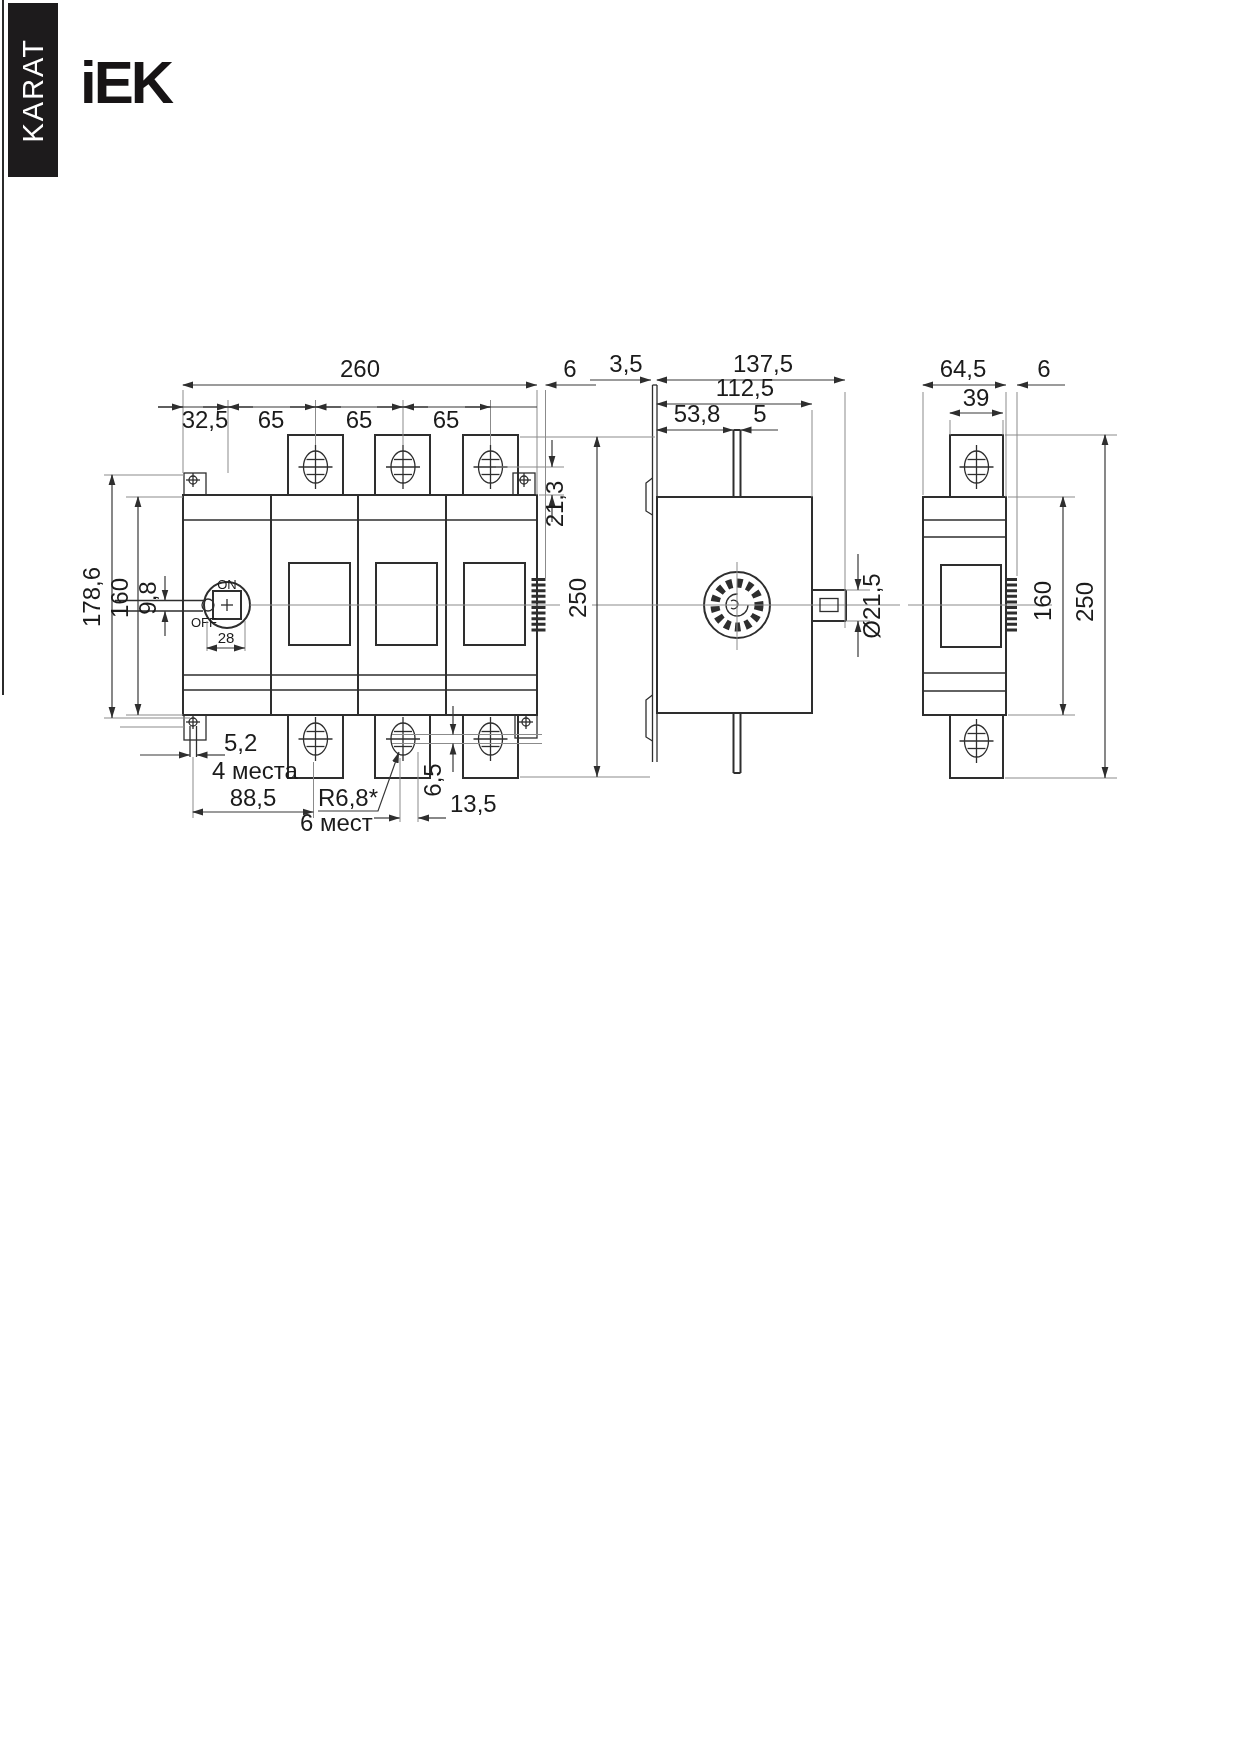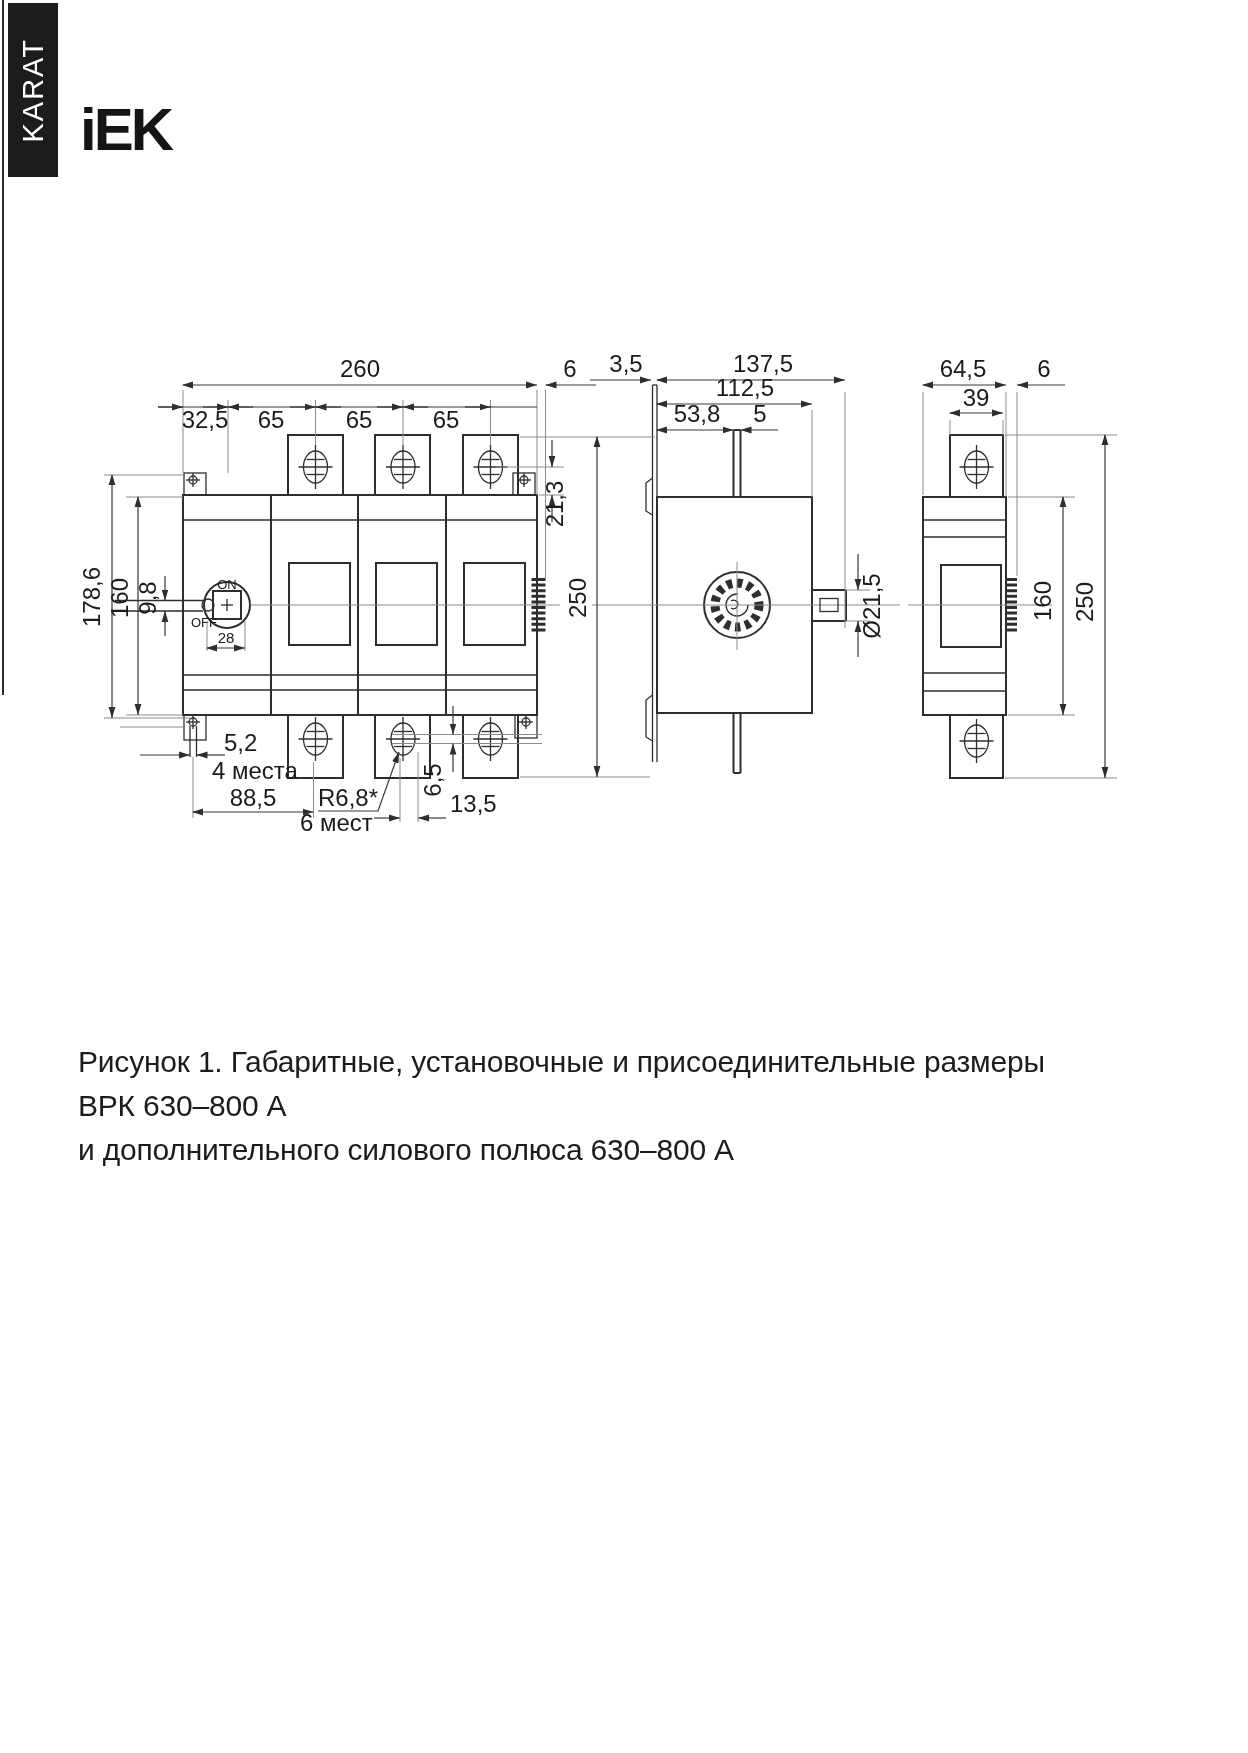--- a/index.html
+++ b/index.html
@@ -4,21 +4,21 @@
 <style>
   html,body{margin:0;padding:0;background:#fff;}
   #page{position:relative;width:1248px;height:1753px;background:#fff;overflow:hidden;
         font-family:"Liberation Sans",sans-serif;}
   #edge-line{position:absolute;left:2px;top:0;width:2px;height:695px;background:#2b2b2b;}
   #karat-tab{position:absolute;left:8px;top:3px;width:50px;height:174px;background:#1d1b1c;
              display:flex;align-items:center;justify-content:center;}
   #karat-tab span{color:#fff;font-size:29px;letter-spacing:2px;
              writing-mode:vertical-rl;transform:rotate(180deg);}
   #brand{position:absolute;left:80px;top:48px;font-weight:bold;font-size:60px;color:#171415;
-         letter-spacing:-3px;margin-top:47px;}
+         letter-spacing:-3px;}
   #caption{position:absolute;left:78px;top:1040px;width:980px;font-size:30px;line-height:44px;
            color:#1c1c1c;letter-spacing:-0.2px;}
   svg{position:absolute;left:0;top:0;}
   .o{fill:none;stroke:#2e2e2e;stroke-width:2;}
   .t{fill:none;stroke:#2e2e2e;stroke-width:1.3;}
   .c{fill:none;stroke:#8b8b8b;stroke-width:1;}
   .d{fill:none;stroke:#383838;stroke-width:1.2;}
   .rib{fill:none;stroke:#2e2e2e;stroke-width:14;stroke-dasharray:3 2.6;}
   .rib2{fill:none;stroke:#2e2e2e;stroke-width:12;stroke-dasharray:3 2.6;}
   .gear{fill:none;stroke:#2e2e2e;stroke-width:9;stroke-dasharray:5.5 4.8;}
@@ -282,17 +282,13 @@
       <line x1="1008" y1="715" x2="1075" y2="715" class="c"></line>
       <line x1="1063" y1="497" x2="1063" y2="715" class="d" marker-start="url(#as)" marker-end="url(#ae)"></line>
       <text x="1051" y="601" text-anchor="middle" transform="rotate(-90 1051 601)">160</text>
       <line x1="1005" y1="435" x2="1117" y2="435" class="c"></line>
       <line x1="1005" y1="778" x2="1117" y2="778" class="c"></line>
       <line x1="1105" y1="435" x2="1105" y2="778" class="d" marker-start="url(#as)" marker-end="url(#ae)"></line>
       <text x="1093" y="602" text-anchor="middle" transform="rotate(-90 1093 602)">250</text>
     </g>
   </svg>
 
-  <div id="caption">
-    <div>Рисунок 1. Габаритные, установочные и присоединительные размеры ВРК 630–800 А</div>
-    <div>и дополнительного силового полюса 630–800 А</div>
-  </div>
 </div>
 
 </body></html>

